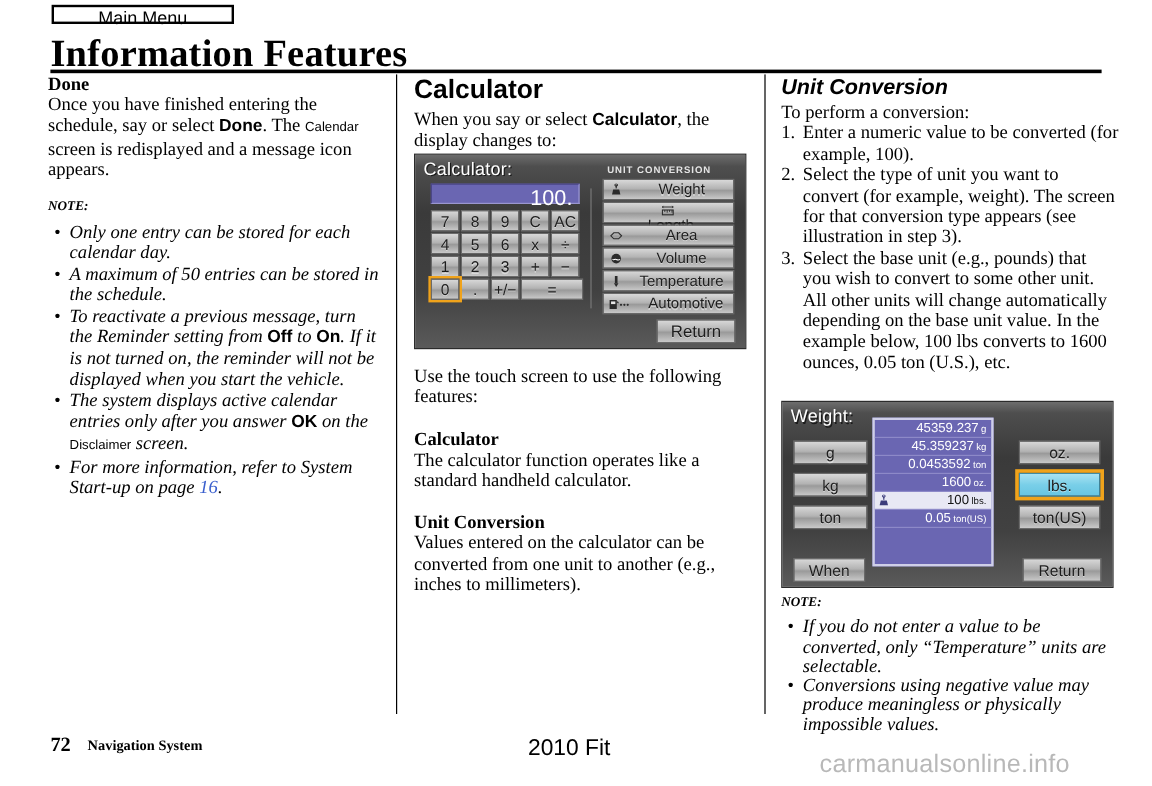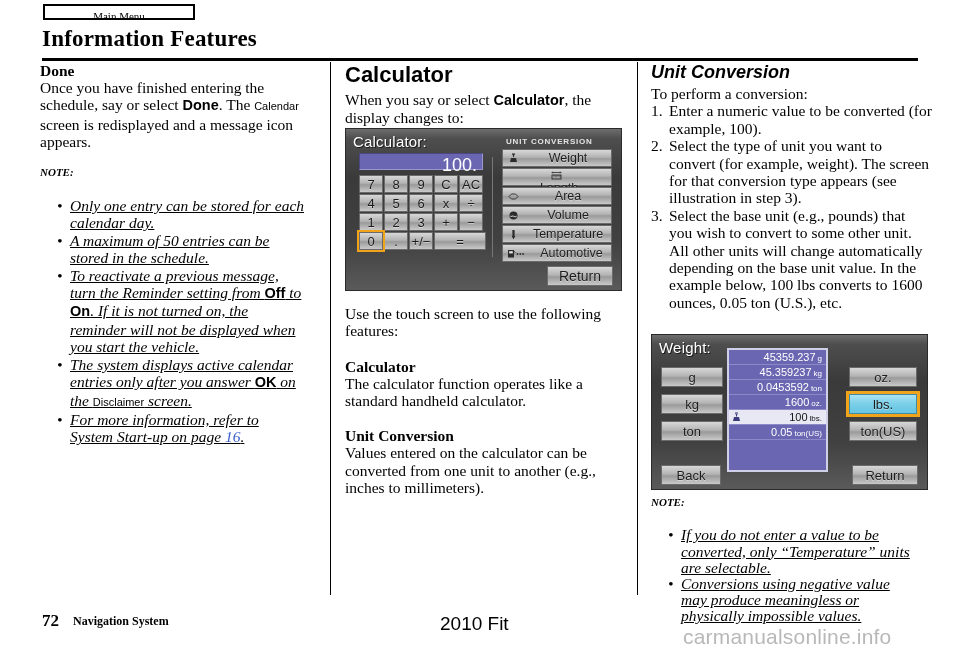--- a/index.html
+++ b/index.html
@@ -18,33 +18,33 @@
 
   
   #main-menu-tab {
     position: absolute;
     left: 43px;
     top: 4px;
     width: 152px;
     height: 16px;
     border: 2px solid #000;
     background: #fff;
-    font-family: Liberation Serif, serif;
-    font-size: 11px;
+    font-family: Liberation Sans, sans-serif;
+    font-size: 15px;
     line-height: 20px;
     text-align: center;
     box-sizing: border-box;
   }
   #page-title {
     position: absolute;
     left: 42px;
     top: 26px;
     font-family: "Liberation Serif", serif;
     font-weight: bold;
-    font-size: 23px;
+    font-size: 32px;
     letter-spacing: 0.2px;
   }
   #header-rule {
     position: absolute;
     left: 42px;
     top: 58px;
     width: 876px;
     height: 3px;
     background: #000;
   }
@@ -103,23 +103,22 @@
 
   .note-head {
     font-family: "Liberation Serif", serif;
     font-weight: bold;
     font-style: italic;
     font-size: 11px;
     line-height: 17.4px;
   }
   ul.note-list {
     list-style: none;
-    margin: 16px;
+    margin: 4px;
     padding: 0;
-    text-decoration: underline;
   }
   ul.note-list > li {
     font-family: "Liberation Serif", serif;
     font-style: italic;
     font-size: 15.5px;
     line-height: 17.4px;
     padding-left: 14px;
     position: relative;
     margin: 0;
   }
@@ -516,21 +515,21 @@
   </div>
 
   <div class="btn w-btn" style="left:9px; top:32px;">g</div>
   <div class="btn w-btn" style="left:9px; top:59px;">kg</div>
   <div class="btn w-btn" style="left:9px; top:86px;">ton</div>
 
   <div class="btn w-btn" style="left:197px; top:32px; width:68px;">oz.</div>
   <div class="btn w-btn sel-blue" style="left:197px; top:59px; width:68px;">lbs.</div>
   <div class="btn w-btn" style="left:197px; top:86px; width:68px;">ton(US)</div>
 
-  <div class="btn" style="left:9px; top:130px; width:60px; height:20px; font-size:13px;">Back</div>
+  <div class="btn" style="left:9px; top:130px; width:60px; height:20px; font-size:13px;">When</div>
   <div class="btn" style="left:200px; top:130px; width:66px; height:20px; font-size:13px;">Return</div>
 </div>
 
 <div style="position:absolute; left:651px; top:494px; width:281px;">
   <div class="note-head">NOTE:</div>
   <ul class="note-list tight">
     <li>If you do not enter a value to be converted, only “Temperature” units are selectable.</li>
     <li>Conversions using negative value may produce meaningless or physically impossible values.</li>
   </ul>
 </div>

